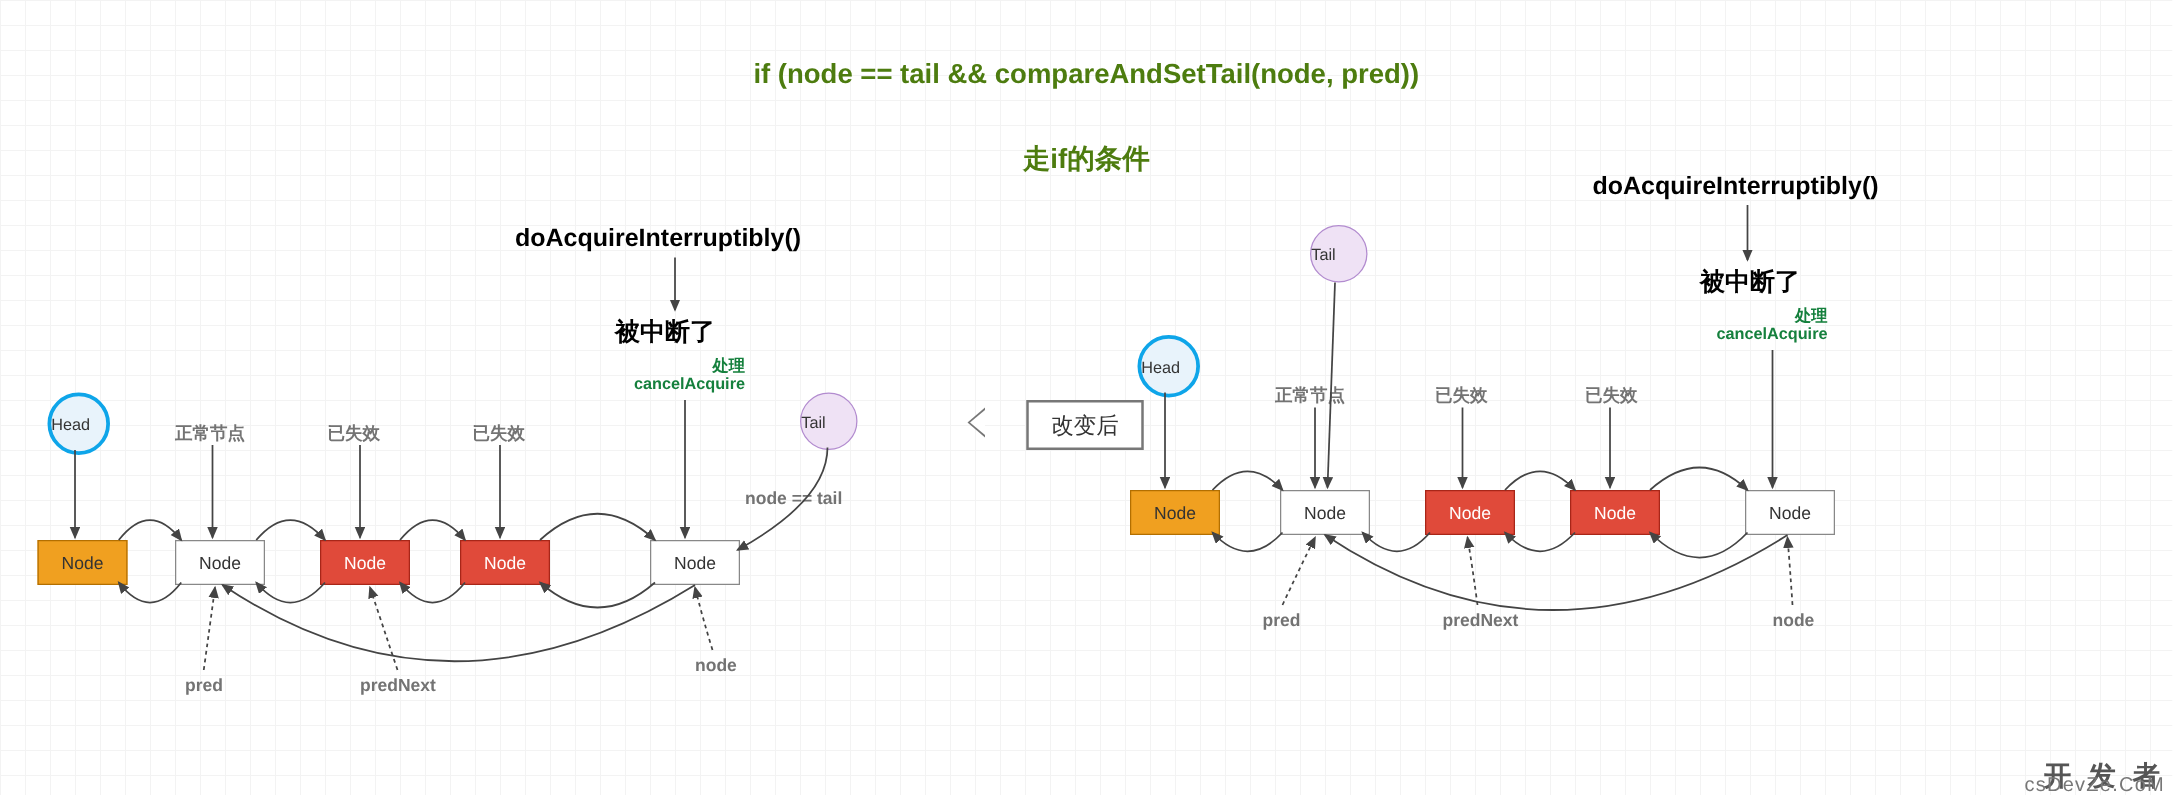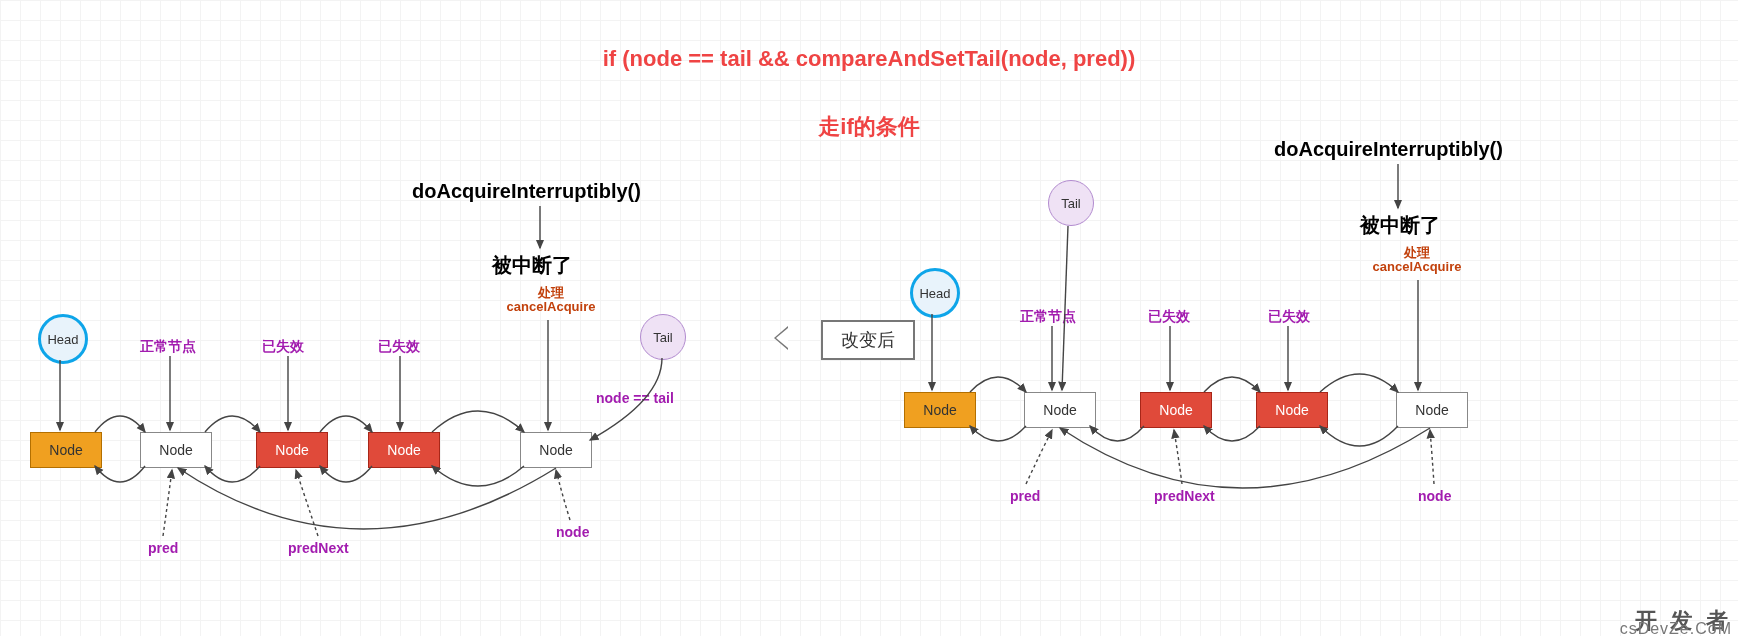--- a/index.html
+++ b/index.html
@@ -18,46 +18,46 @@
     background-image:
       linear-gradient(#f3f3f3 1px, transparent 1px),
       linear-gradient(90deg, #f3f3f3 1px, transparent 1px);
     background-size: 20px 20px;
   }
   .title-line {
     position: absolute;
     left: 0; right: 0;
     text-align: center;
     font-weight: 700;
-    color: #ef4444;
+    color: #4d7c0f;
     font-size: 22px;
   }
   .method-call {
     position: absolute;
     font-weight: 700;
     font-size: 20px;
     color: #000;
   }
   .interrupted {
     position: absolute;
     font-weight: 700;
     font-size: 20px;
     color: #000;
   }
   .red-small {
     position: absolute;
-    color: #c2410c;
+    color: #15803d;
     font-size: 13px;
-    text-align: center;
+    text-align: right;
     line-height: 1.1;
     font-weight: 600;
   }
   .red-label {
     position: absolute;
-    color: #a21caf;
+    color: #737373;
     font-size: 14px;
     font-weight: 600;
   }
   .node {
     position: absolute;
     width: 70px;
     height: 34px;
     border: 1px solid #888;
     display: flex;
     align-items: center;
@@ -68,21 +68,20 @@
   }
   .node.orange { background: #f0a020; border-color: #b36f00; color:#333;}
   .node.red    { background: #e04a3a; border-color: #a82618; color:#fff;}
   .circle {
     position: absolute;
     width: 44px;
     height: 44px;
     border-radius: 50%;
     display: flex;
     align-items: center;
-    justify-content: center;
     font-size: 13px;
     color: #333;
   }
   .circle.blue   { background: #e8f3fb; border: 3px solid #0ea5e9; }
   .circle.purple { background: #efe2f5; border: 1px solid #b28bcf; }
   .change-box {
     position: absolute;
     border: 2px solid #777;
     padding: 6px 18px;
     font-size: 18px;

